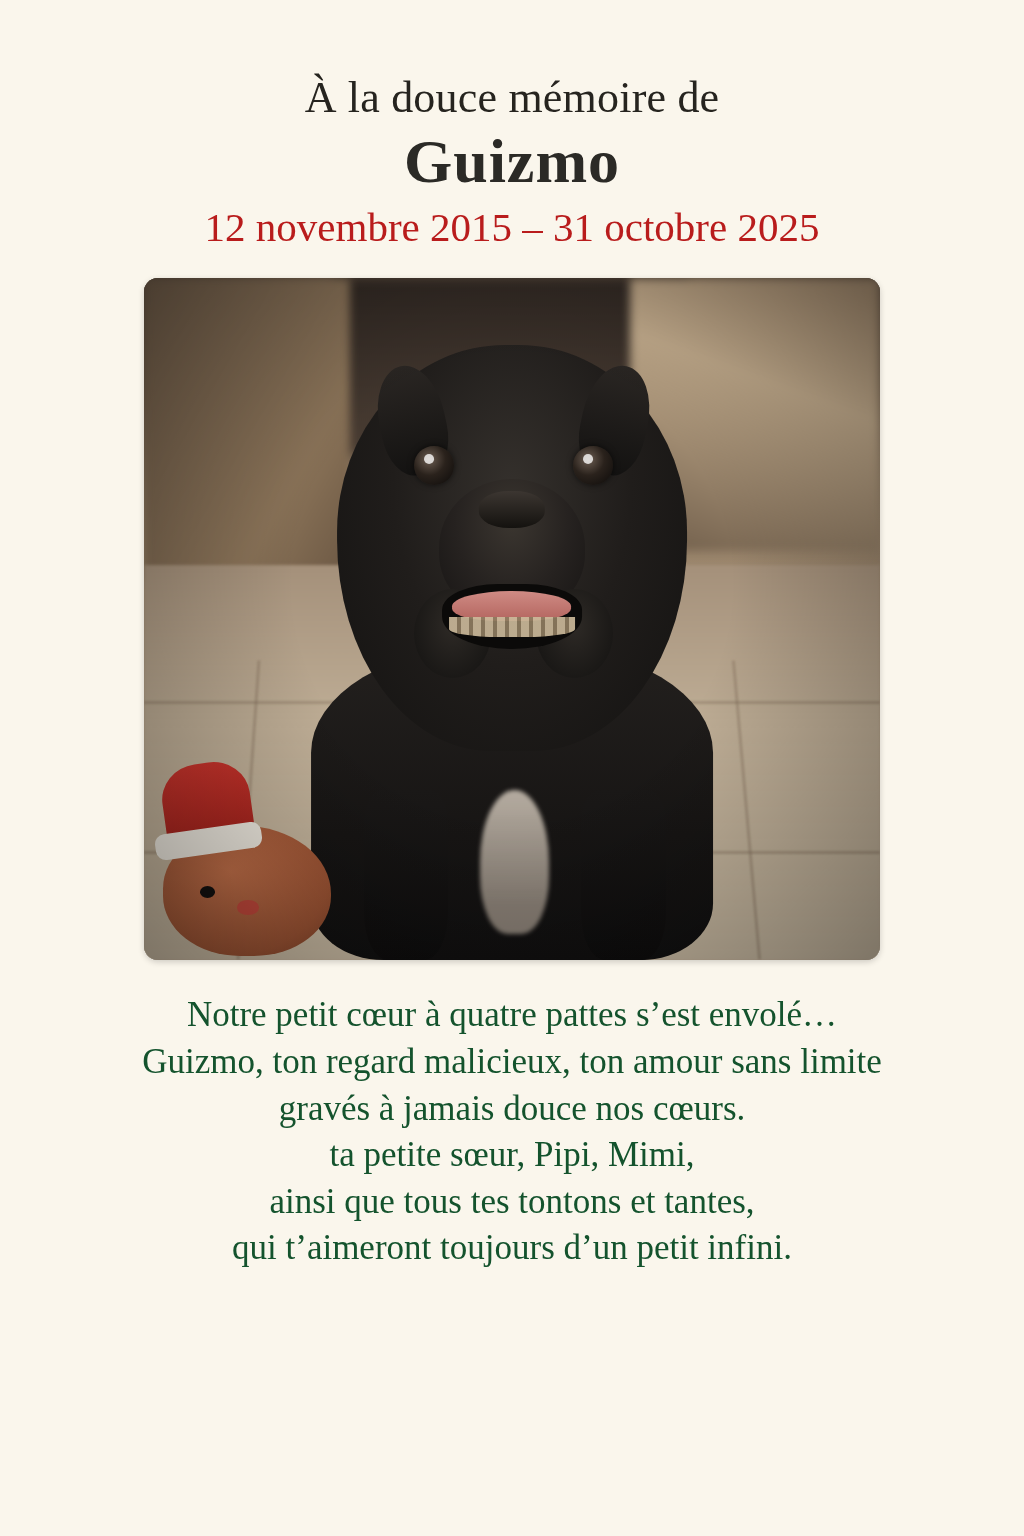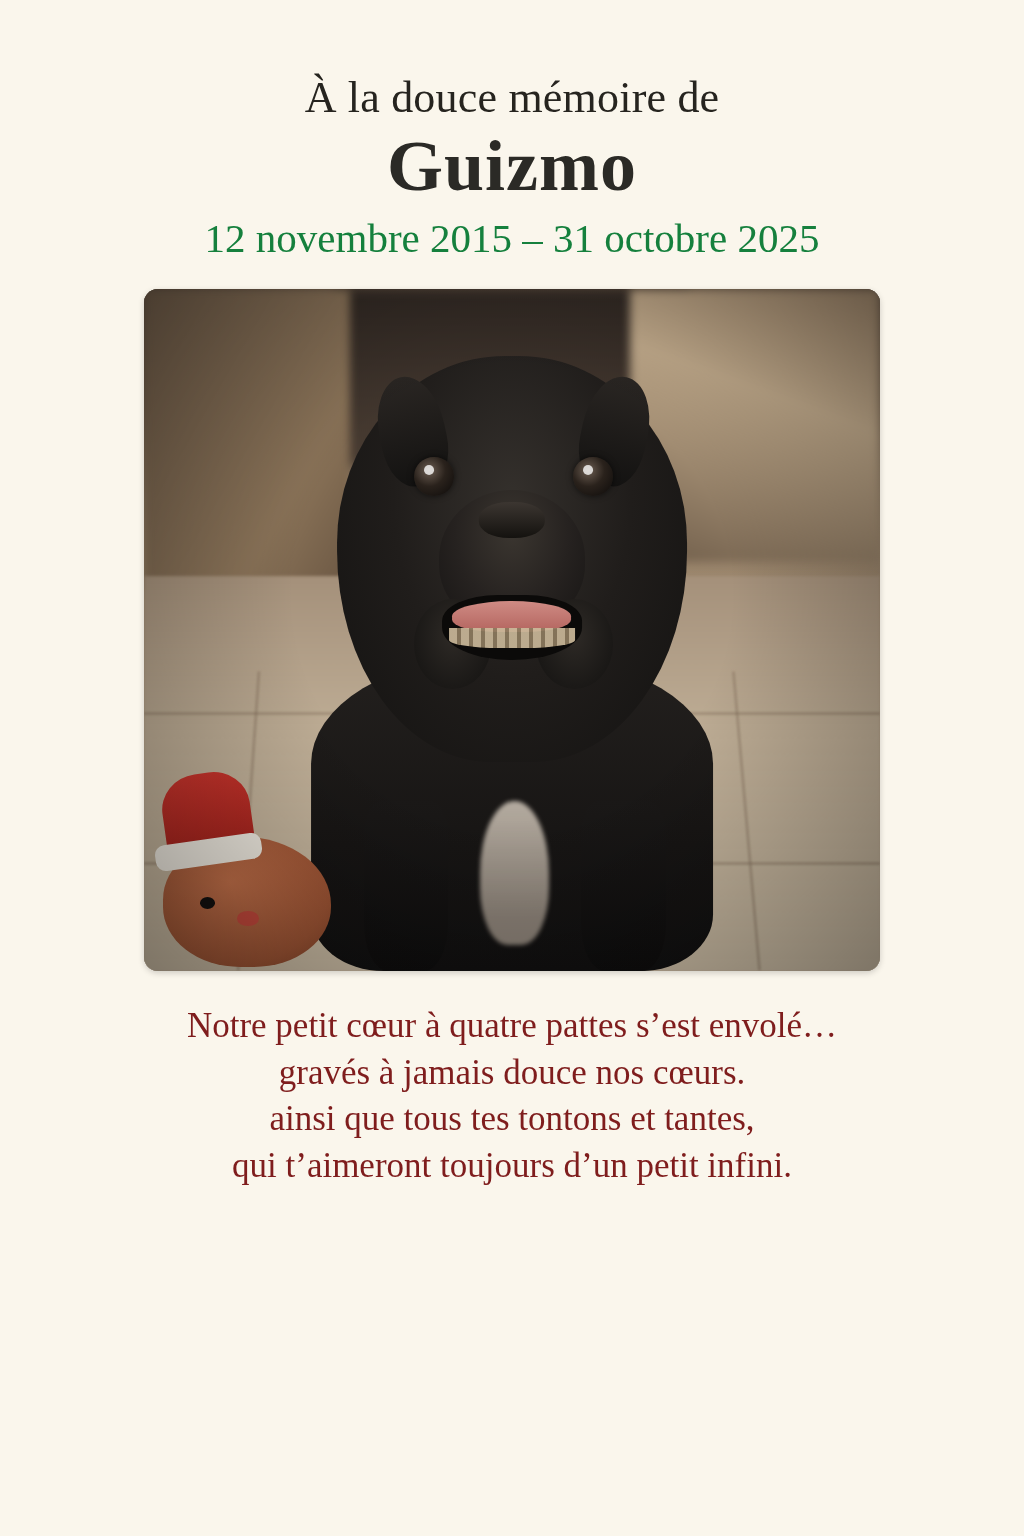--- a/index.html
+++ b/index.html
@@ -30,31 +30,31 @@
   }
   .memorial-intro {
     font-size: 44px;
     line-height: 1.1;
     letter-spacing: 0.2px;
     color: #26241f;
     margin: 0 0 6px 0;
     font-weight: normal;
   }
   .pet-name {
-    font-size: 72px;
+    font-size: 62px;
     font-weight: bold;
     line-height: 1.08;
     letter-spacing: 1px;
     color: #2b2a26;
     margin: 4px 0 10px 0;
   }
   .life-dates {
     font-size: 41px;
     line-height: 1.1;
-    color: #15803d;
+    color: #b91c1c;
     margin: 0 0 28px 0;
   }
   .photo-frame {
     width: 736px;
     height: 682px;
     border-radius: 14px;
     overflow: hidden;
     position: relative;
     box-shadow: 0 2px 6px rgba(0,0,0,0.18);
     background: #2a2622;
@@ -297,21 +297,21 @@
   .photo-vignette {
     position: absolute;
     inset: 0;
     background: radial-gradient(ellipse at 50% 45%, rgba(0,0,0,0) 42%, rgba(0,0,0,0.38) 100%);
   }
   .tribute {
     margin-top: 32px;
     text-align: center;
     font-size: 35px;
     line-height: 1.33;
-    color: #7f1d1d;
+    color: #14532d;
     width: 100%;
   }
   .tribute-line {
     display: block;
     white-space: nowrap;
   }
 </style>
 </head>
 <body>
 
@@ -365,18 +365,20 @@
       </div>
       <div class="toy-hat"></div>
       <div class="toy-hat-brim"></div>
     </div>
 
     <div class="photo-vignette"></div>
   </div>
 
   <div class="tribute">
     <span class="tribute-line">Notre petit cœur à quatre pattes s’est envolé…</span>
+    <span class="tribute-line">Guizmo, ton regard malicieux, ton amour sans limite</span>
     <span class="tribute-line">gravés à jamais douce nos cœurs.</span>
+    <span class="tribute-line">ta petite sœur, Pipi, Mimi,</span>
     <span class="tribute-line">ainsi que tous tes tontons et tantes,</span>
     <span class="tribute-line">qui t’aimeront toujours d’un petit infini.</span>
   </div>
 
 </div>
 
 </body></html>

